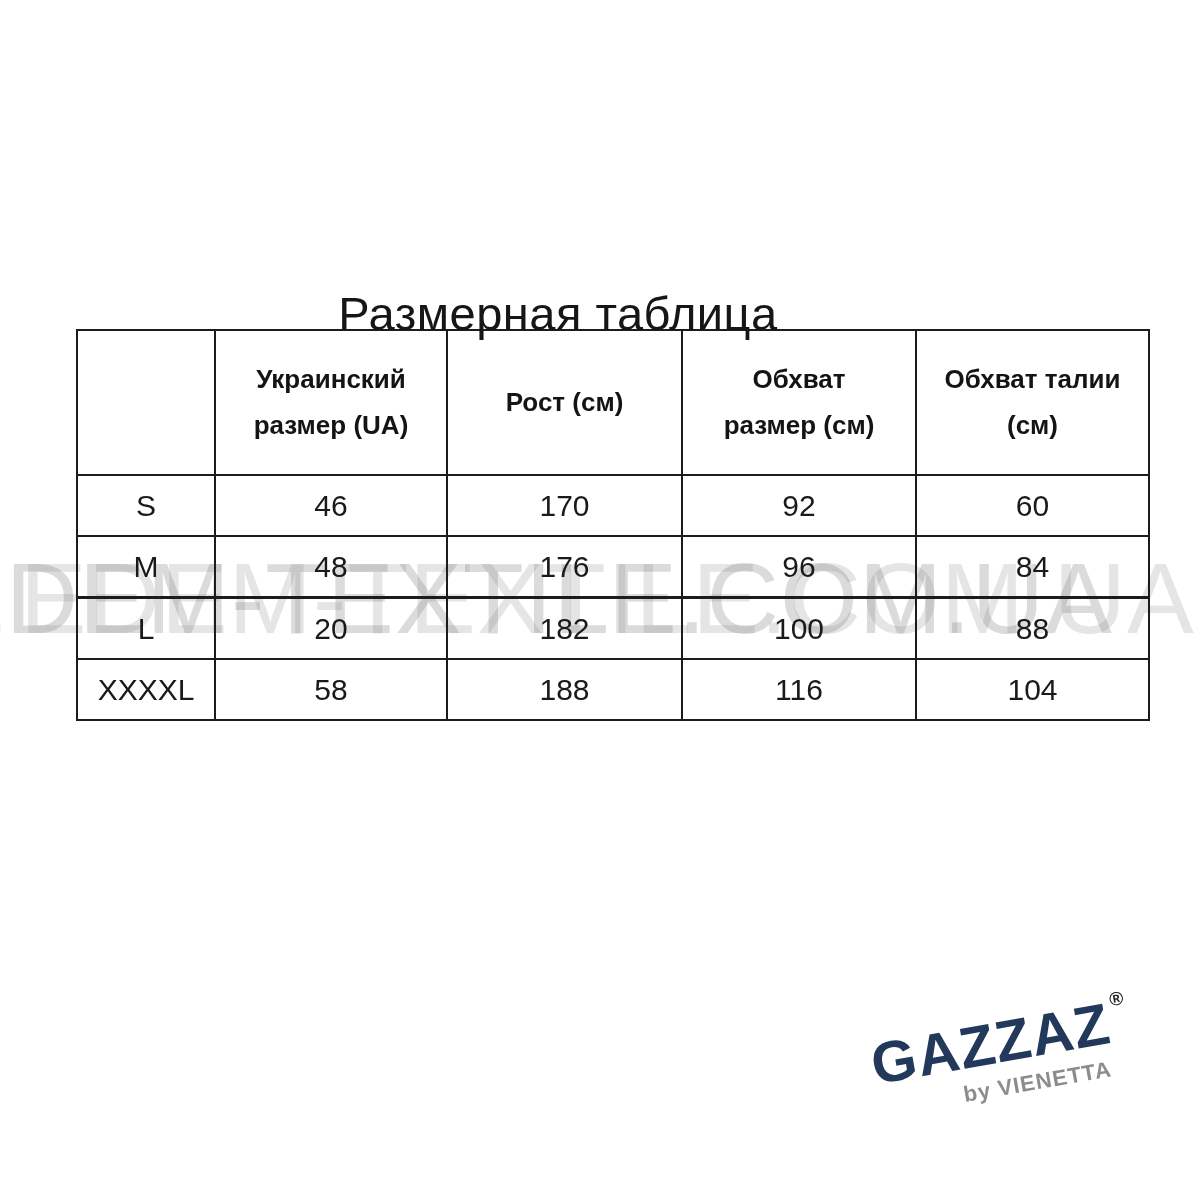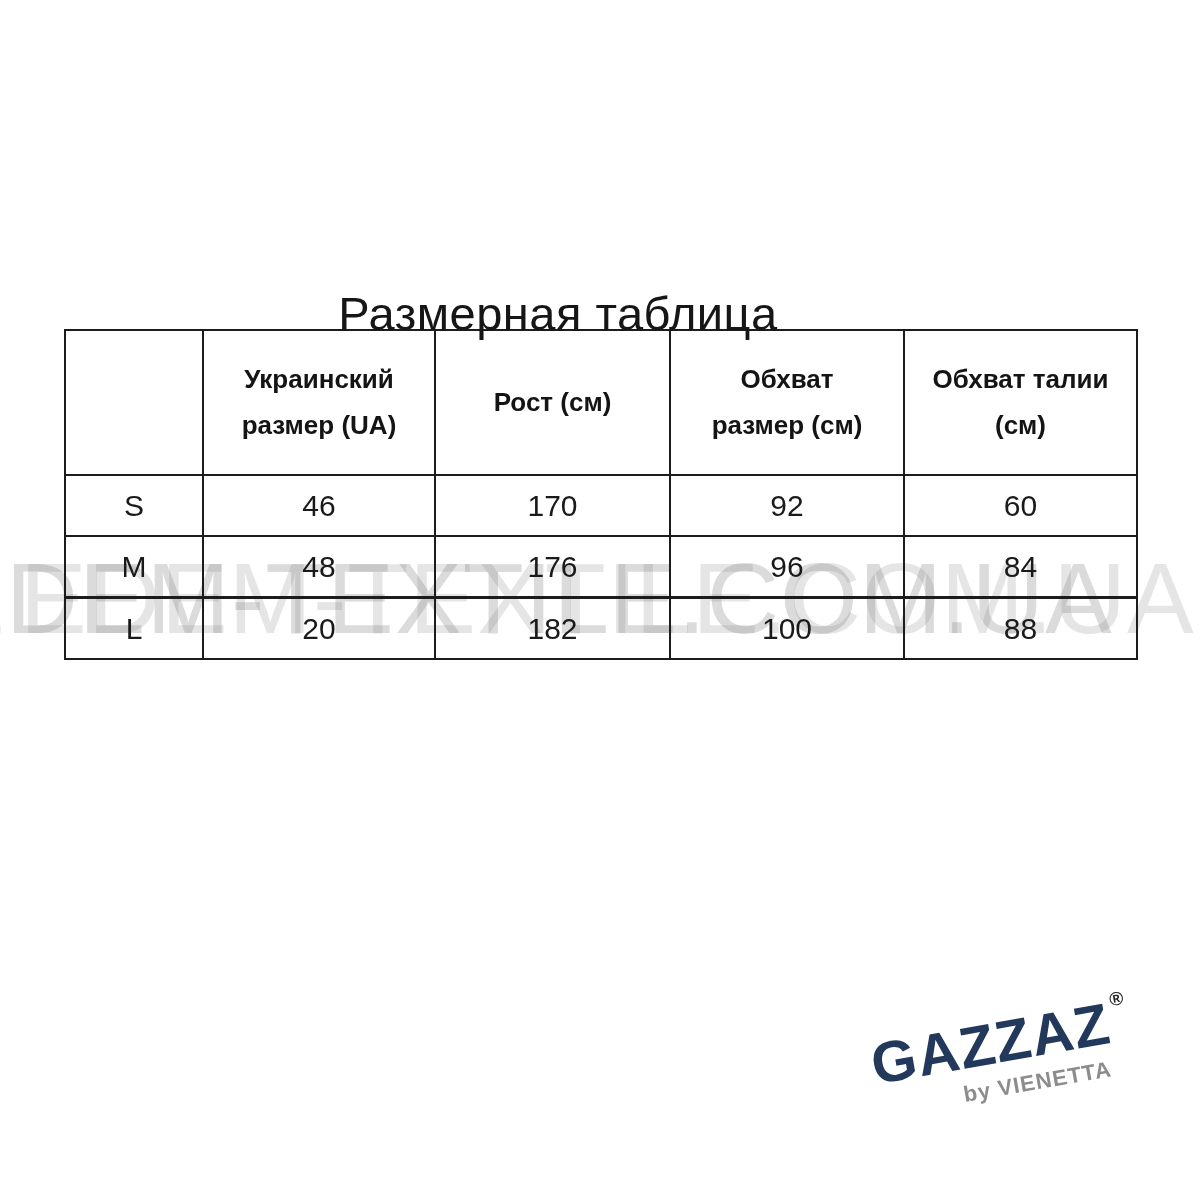--- a/index.html
+++ b/index.html
@@ -46,21 +46,21 @@
     font-weight: 400;
     letter-spacing: 1px;
     color: rgba(125, 125, 125, 0.28);
   }
   .wm-a { left: -62px; }
   .wm-b { left: 20px; color: rgba(125, 125, 125, 0.20); }
 
   
   table.size-table {
     position: absolute;
-    left: 64px;
+    left: 76px;
     top: 329px;
     width: 1072px;
     border-collapse: collapse;
     table-layout: fixed;
     z-index: 2;
     background: transparent;
     padding-left: 40px;
   }
   .size-table col.c1 { width: 138px; }
   .size-table col.c2 { width: 232px; }
@@ -169,20 +169,27 @@
         <td>96</td>
         <td>84</td>
       </tr>
       <tr>
         <td>L</td>
         <td>20</td>
         <td>182</td>
         <td>100</td>
         <td>88</td>
       </tr>
+      <tr>
+        <td>XXXXL</td>
+        <td>58</td>
+        <td>188</td>
+        <td>116</td>
+        <td>104</td>
+      </tr>
     </tbody>
   </table>
 
   <div class="brand">
     <div class="brand-row">
       <span class="brand-name">GAZZAZ</span><span class="brand-reg">®</span>
     </div>
     <div class="brand-byline">by VIENETTA</div>
   </div>
 

